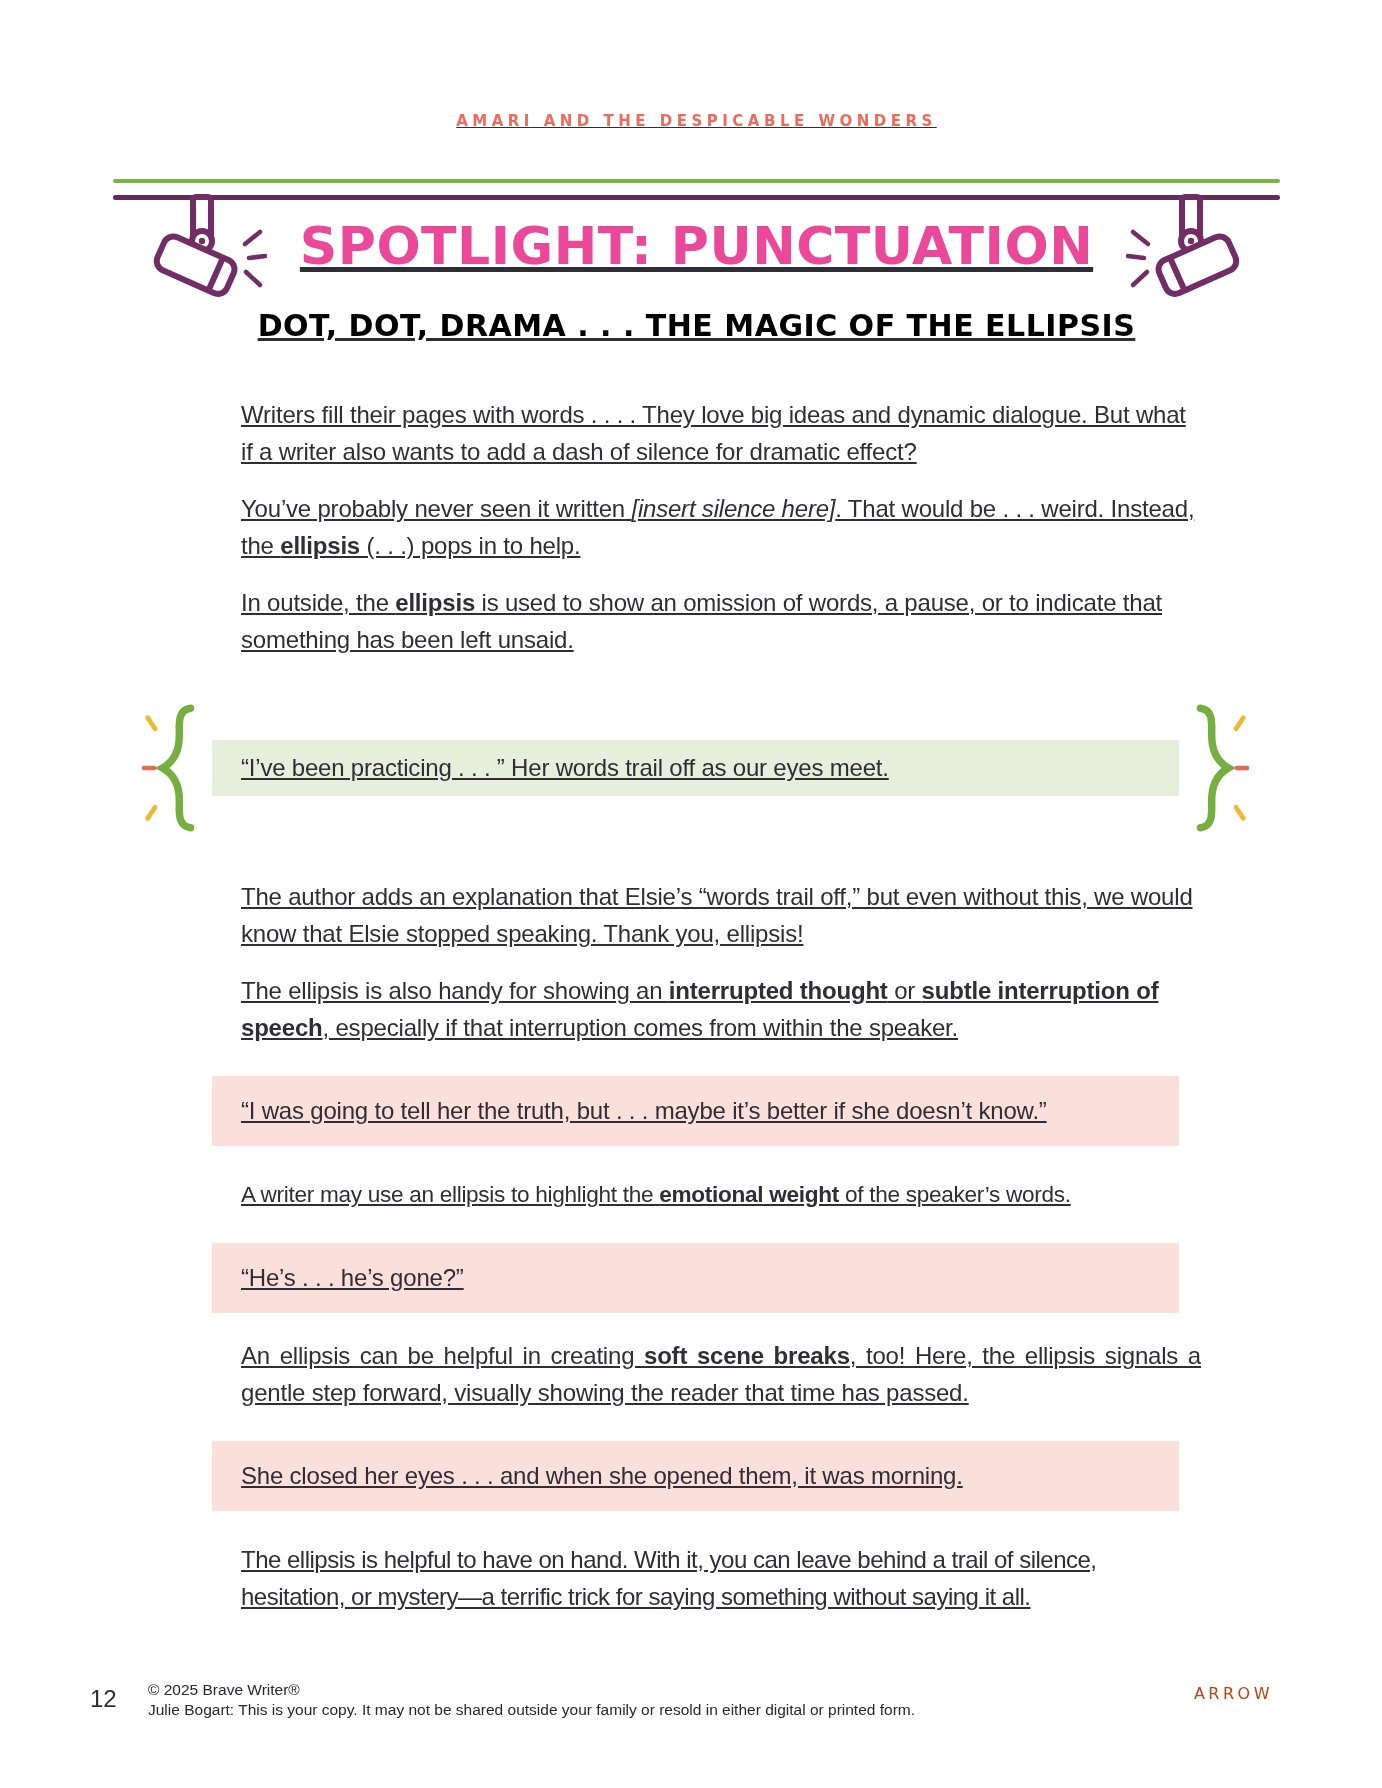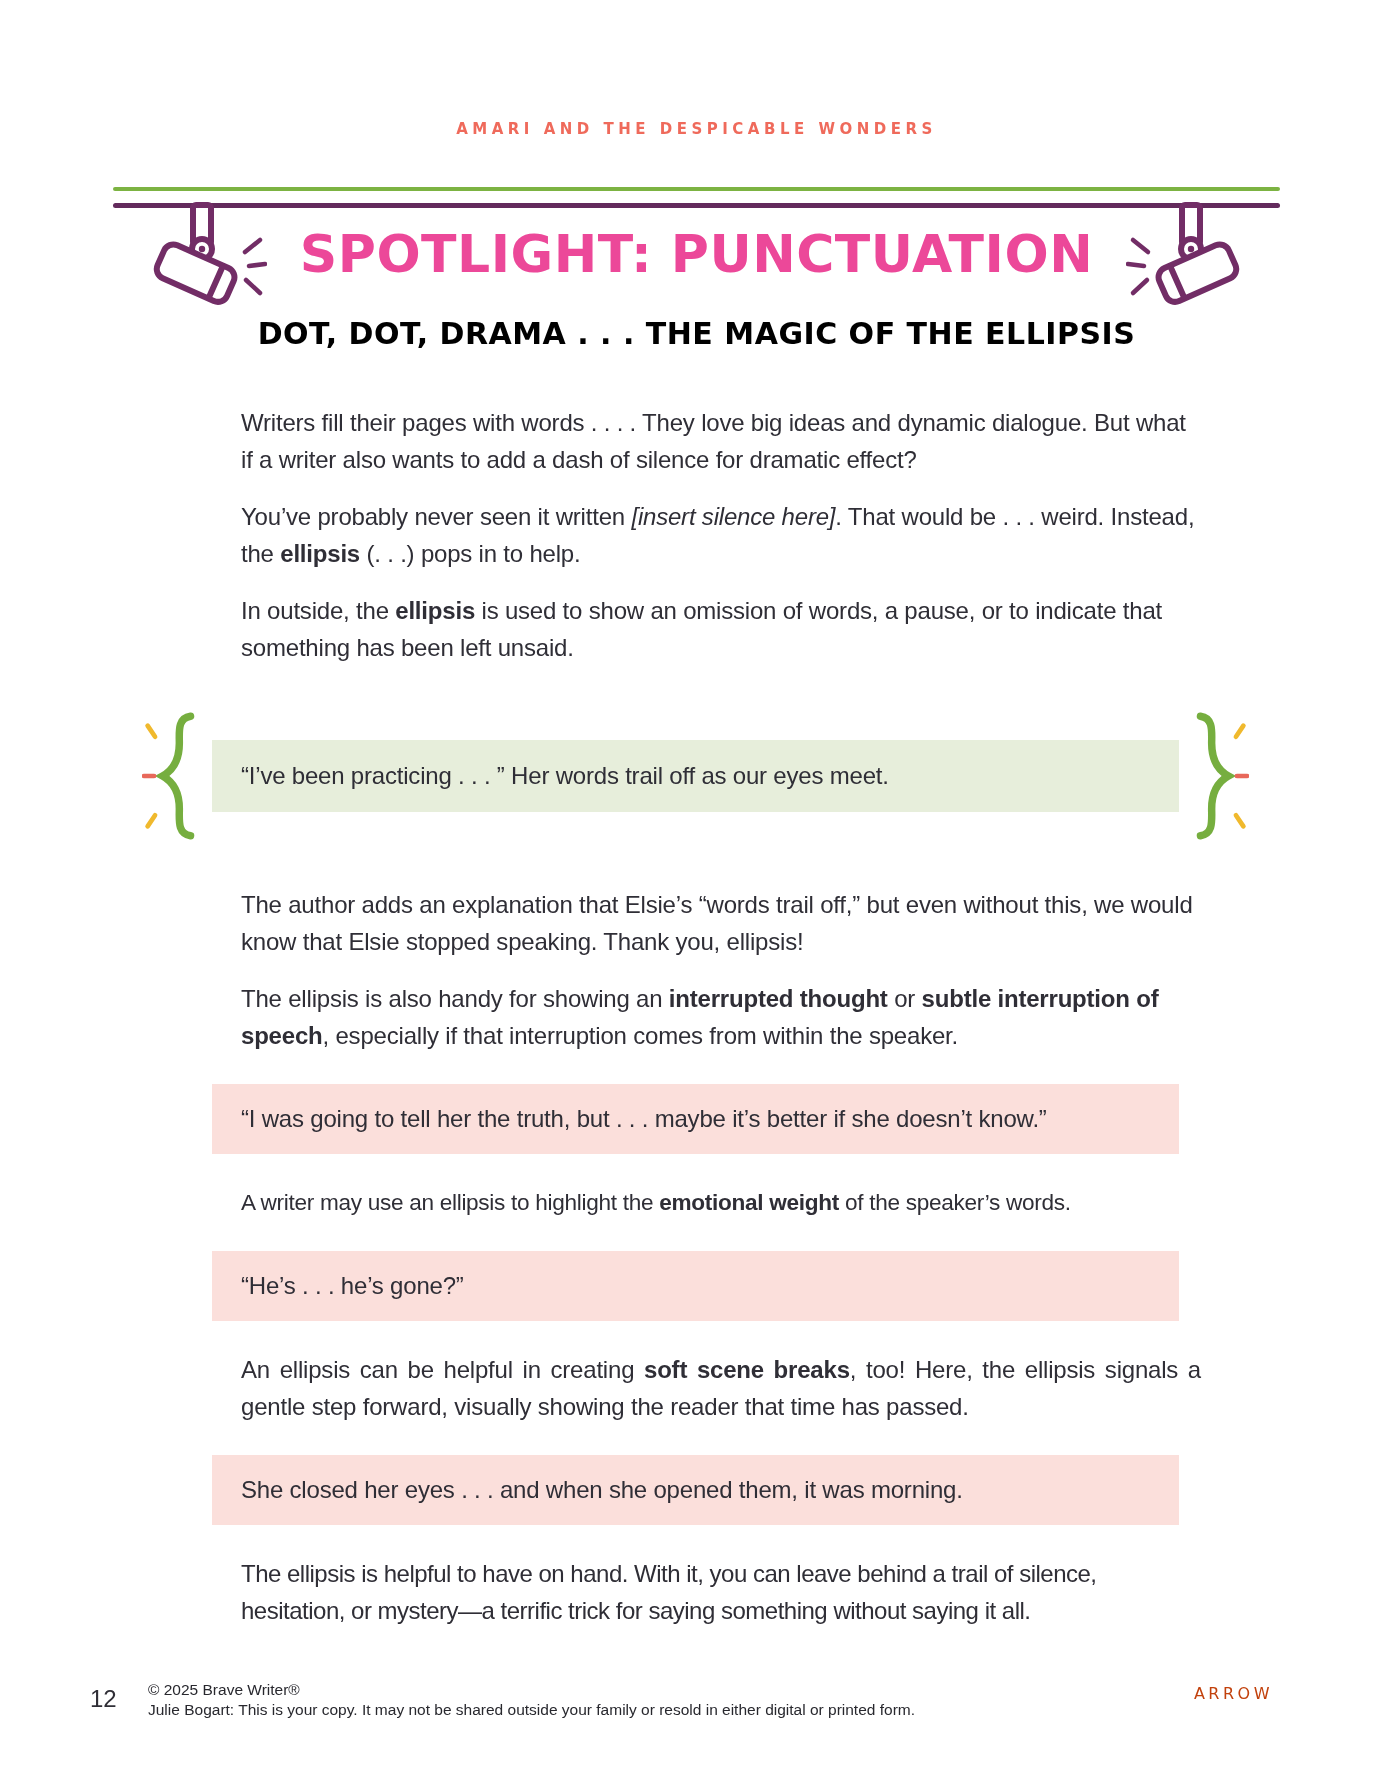--- a/index.html
+++ b/index.html
@@ -2,21 +2,21 @@
 <html><head>
 <meta charset="utf-8">
 <style>
   * { margin:0; padding:0; box-sizing:border-box; }
   html,body { background:#ffffff; }
   .page {
     position:relative; width:1382px; height:1788px; margin:0 auto;
     background:#ffffff; overflow:hidden;
     font-family:"Liberation Sans", sans-serif; color:#2f2e36;
   }
-  .content { position:absolute; left:113px; top:8px; width:1167px; }
+  .content { position:absolute; left:113px; top:0; width:1167px;text-decoration:underline; }
 
   
   .book-title {
     margin-top:112px; text-align:center;
     color:#ef6a5b; font-size:15px; font-weight:bold; letter-spacing:4.5px;
     font-family:"DejaVu Sans", sans-serif;
   }
   .rule-green { height:4px; background:#7cb342; border-radius:3px; margin-top:49px; }
   .rule-purple { height:5px; background:#632a5c; border-radius:3px; margin-top:12px; }
 
@@ -46,21 +46,21 @@
   .para em { font-style:italic; }
   .para.first { margin-top:53px; }
   .para.tight { font-size:22.6px; letter-spacing:-0.3px; }
   .para.dense { letter-spacing:-0.5px; }
   .para.justify { text-align:justify; }
 
   
   .quote-row { display:flex; align-items:center; margin-left:29px; margin-top:42px; }
   .brace { flex:0 0 56px; height:136px; }
   .quote {
-    height:72px; width:967px; display:flex; align-items:center;
+    height:56px; width:967px; display:flex; align-items:center;
     padding:0 20px 0 29px; font-size:24px; letter-spacing:-0.2px;
     white-space:nowrap; color:#2f2e36;
   }
   .quote.green { background:#e7eedb; margin:0 14px; flex:0 0 967px; }
   .quote.pink  { background:#fbdfdb; margin-left:99px; margin-top:30px; height:70px; }
   .rowgap-after { margin-bottom:42px; }
 
   
   .footer { position:absolute; left:106px; width:1167px; top:1680px; }
   .pagenum { position:absolute; left:-16px; top:5px; font-size:24px; color:#2f2e36; }
@@ -153,21 +153,21 @@
 
     <div class="quote pink">“I was going to tell her the truth, but . . . maybe it’s better if she doesn’t know.”</div>
 
     <div class="bodycol">
       <p class="para tight" style="margin-top:30px"><span>A writer may use an ellipsis to highlight the </span><strong>emotional weight</strong><span> of the speaker’s words.</span></p>
     </div>
 
     <div class="quote pink">“He’s . . . he’s gone?”</div>
 
     <div class="bodycol">
-      <p class="para justify" style="margin-top:30px"><span>An ellipsis can be helpful in creating </span><strong>soft scene breaks</strong><span>, too! Here, the ellipsis signals a gentle step forward, visually showing the reader that time has passed.</span></p>
+      <p class="para justify" style="margin-top:24px"><span>An ellipsis can be helpful in creating </span><strong>soft scene breaks</strong><span>, too! Here, the ellipsis signals a gentle step forward, visually showing the reader that time has passed.</span></p>
     </div>
 
     <div class="quote pink">She closed her eyes . . . and when she opened them, it was morning.</div>
 
     <div class="bodycol">
       <p class="para dense" style="margin-top:30px"><span>The ellipsis is helpful to have on hand. With it, you can leave behind a trail of silence, hesitation, or mystery—a terrific trick for saying something without saying it all.</span></p>
     </div>
 
   </div>
 

